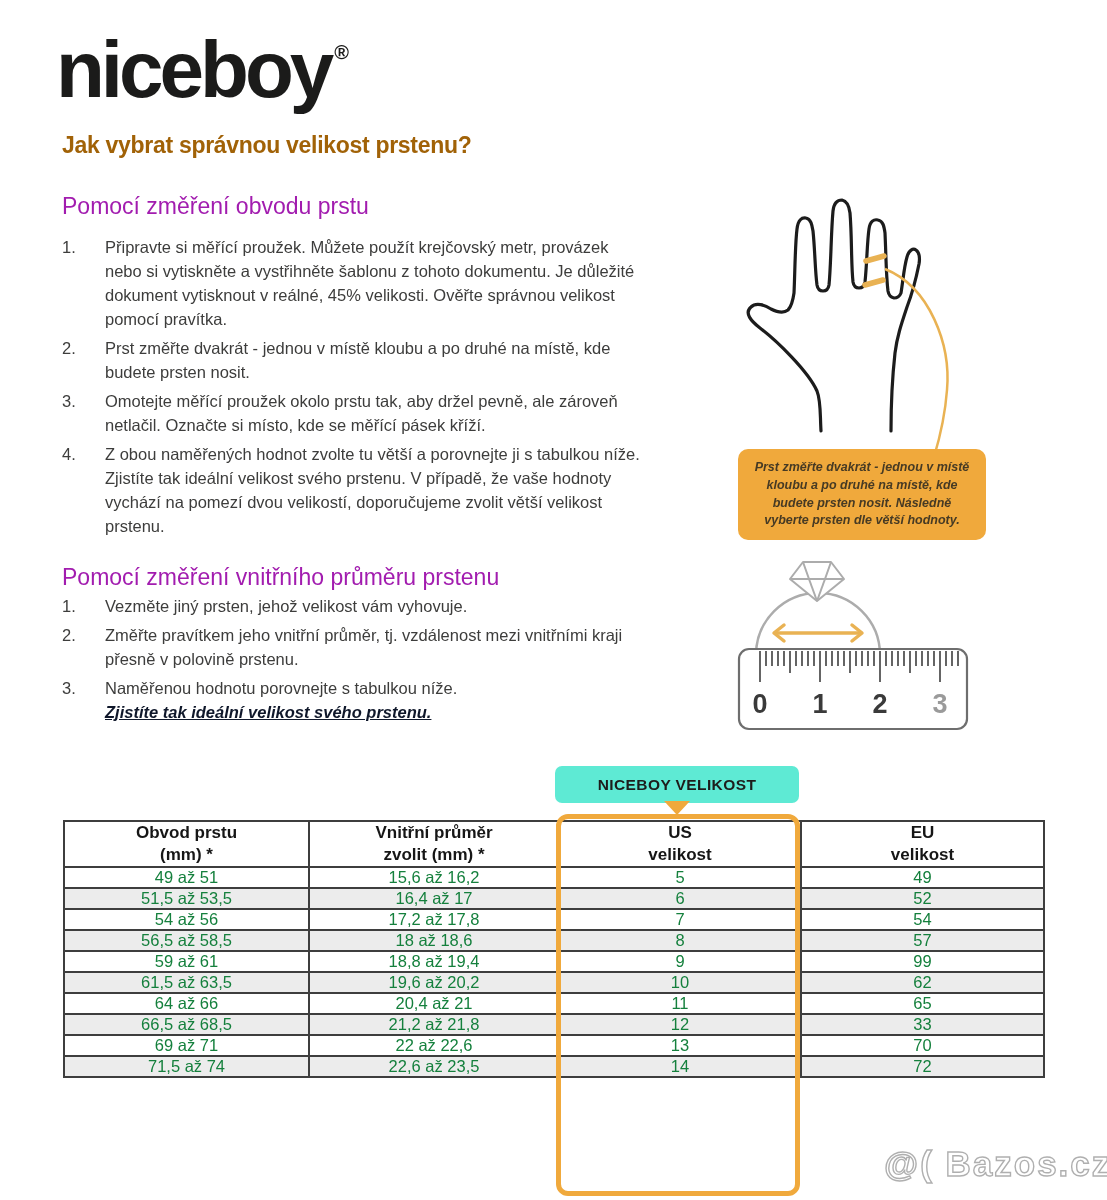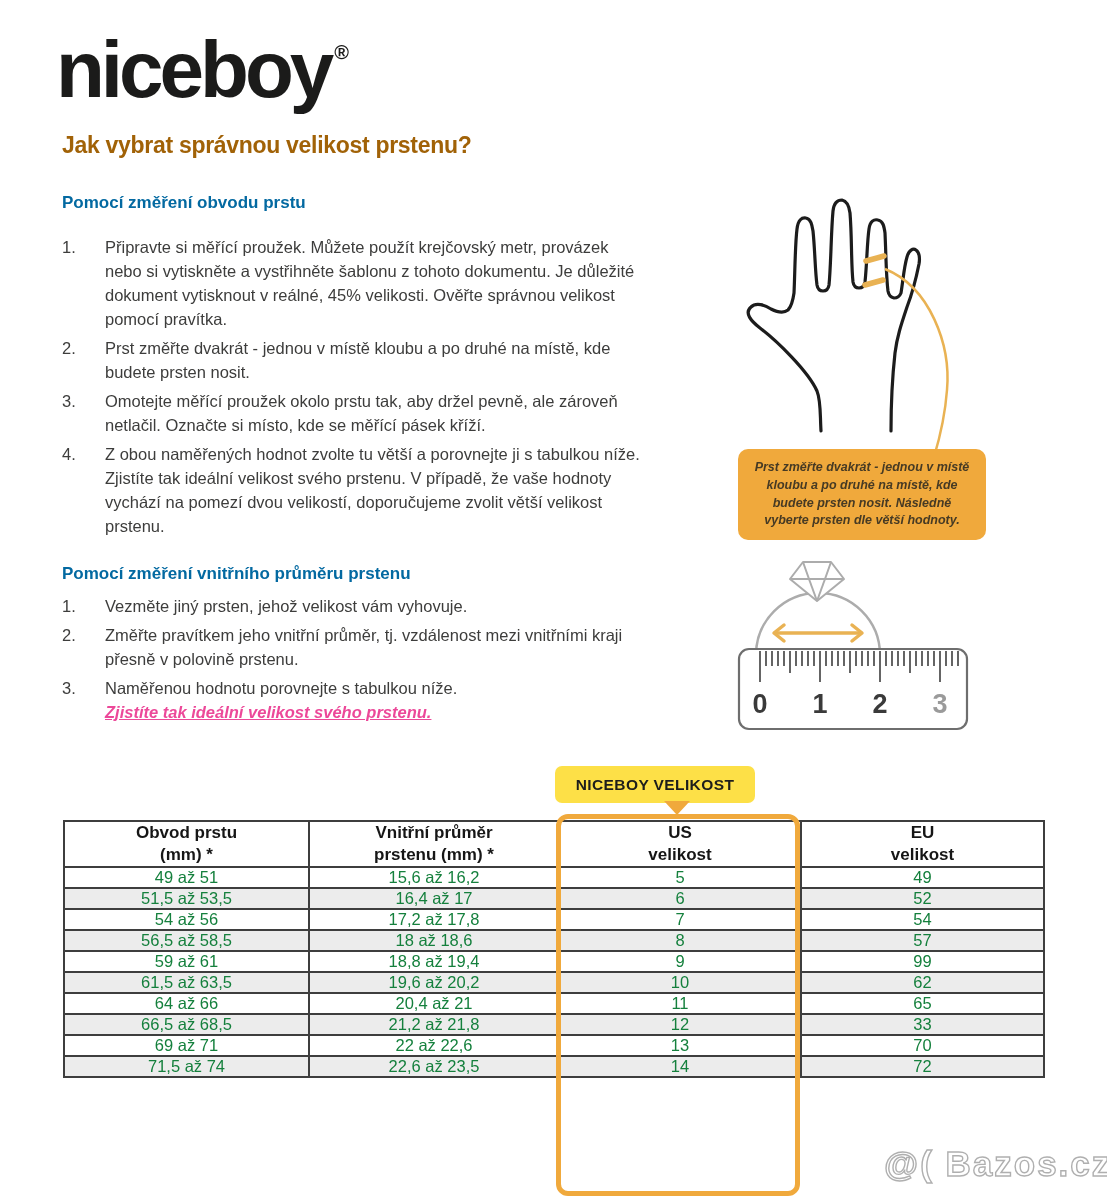--- a/index.html
+++ b/index.html
@@ -7,43 +7,43 @@
   .page {
     position:relative; width:1107px; height:1200px; background:#ffffff;
     font-family:"Liberation Sans", sans-serif; overflow:hidden; color:#3d3d3c;
   }
   
   .logo { position:absolute; left:56px; top:10px; font-size:80px; font-weight:700;
           letter-spacing:-4px; color:#1b1b1a; line-height:84px; }
   .logo .reg { font-size:20px; font-weight:700; letter-spacing:0; vertical-align:38px; margin-left:4px; }
   
   .h1 { position:absolute; left:62px; top:132px; font-size:23px; font-weight:800; color:#a16207; letter-spacing:-0.3px; }
-  .sec-h { position:absolute; font-size:17px; font-weight:700; color:#0369a1; }
+  .sec-h { position:absolute; font-size:23px; font-weight:400; color:#a21caf; }
   .sec-h.s1 { left:62px; top:193px; }
   .sec-h.s2 { left:62px; top:552px;margin-top:12px; }
   
   .list { position:absolute; left:62px; width:585px; }
   .list.l1 { top:235px; }
   .list.l2 { top:594px; }
   .li { display:flex; margin-bottom:5px; font-size:16.5px; line-height:24px; color:#3d3d3c; }
   .li .num { width:43px; flex-shrink:0; }
   .li .txt { flex:1; }
-  .em-line { display:block; font-weight:700; font-style:italic; text-decoration:underline; color:#ec4899; }
+  .em-line { display:block; font-weight:700; font-style:italic; text-decoration:underline; color:#0f172a; }
   
   .hand-svg { position:absolute; left:725px; top:195px; }
   
   .callout { position:absolute; left:738px; top:449px; width:248px; min-height:76px;
              background:#F0A93C; border-radius:10px; padding:10px 12px;
              font-size:12.5px; line-height:1.42; font-style:italic; font-weight:600;
              color:#463a24; text-align:center; }
   
   .ring-svg { position:absolute; left:735px; top:555px; }
   
-  .badge { position:absolute; left:555px; top:766px; width:200px; height:37px; z-index:6;
-           background:#fde047; border-radius:7px; text-align:center; line-height:37px;
+  .badge { position:absolute; left:555px; top:766px; width:244px; height:37px; z-index:6;
+           background:#5eead4; border-radius:7px; text-align:center; line-height:37px;
            font-size:15.5px; font-weight:800; letter-spacing:0.4px; color:#1d1d1b; }
   .badge-tri { position:absolute; left:664px; top:801px; z-index:6; width:0; height:0;
                border-left:13px solid transparent; border-right:13px solid transparent;
                border-top:14px solid #F0A93C; }
   
   .tbl-wrap { position:absolute; left:63px; top:820px; width:980px; }
   table { border-collapse:collapse; width:980px; table-layout:fixed; }
   th, td { border:2px solid #3e3e3e; text-align:center; }
   th { height:32px; font-size:17px; font-weight:700; color:#161616; }
   th span { display:block; line-height:22px; }
@@ -182,21 +182,21 @@
           <col style="width:243px">
         </colgroup>
       <thead>
         <tr>
           <th>
               <span>Obvod prstu</span>
               <span>(mm) *</span>
             </th>
           <th>
               <span>Vnitřní průměr</span>
-              <span>prstenu (mm) *</span>
+              <span>zvolit (mm) *</span>
             </th>
           <th>
               <span>US</span>
               <span>velikost</span>
             </th>
           <th>
               <span>EU</span>
               <span>velikost</span>
             </th>
         </tr>

